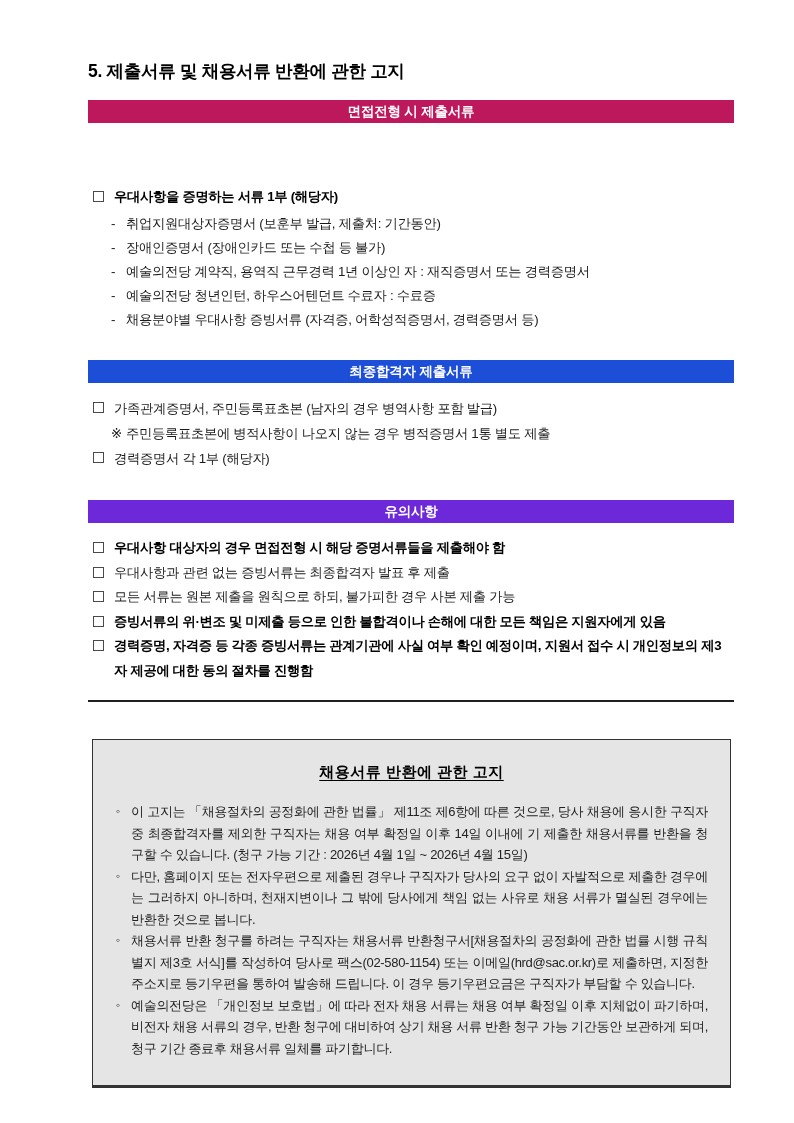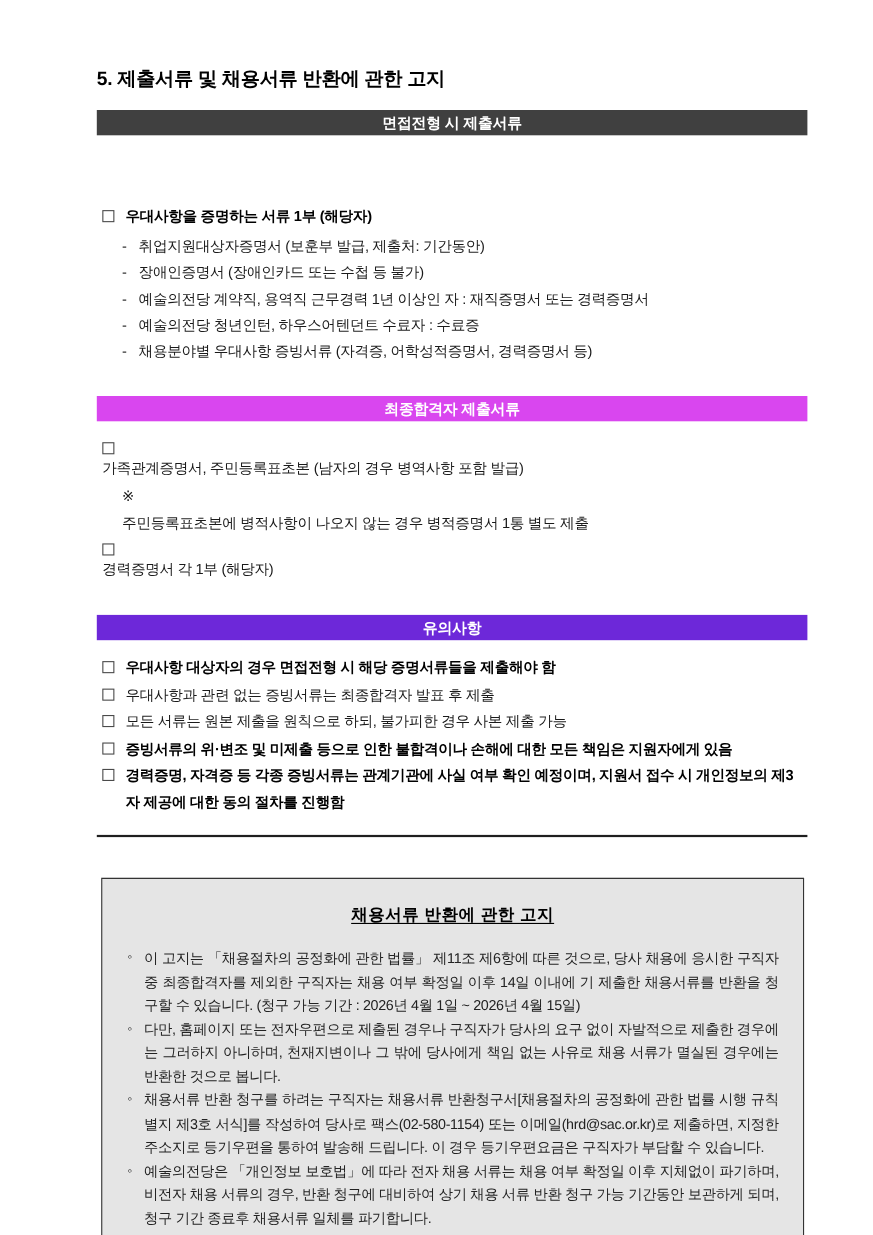--- a/index.html
+++ b/index.html
@@ -40,21 +40,21 @@
     border: 1.4px solid #4a4a4a;
     margin: 6px 10px 0 0;
     background: #fff;
   }
   .sub-row { padding-left: 23px; }
   .marker { flex: 0 0 15px; }
 
   .list-1 { padding: 15px 0 10px 0; }
   .list-1 .cb-row { margin-bottom: 3px; margin-top: 47px; }
   .list-2 { padding: 13px 0 11px 0; }
-  .list-2 .row { line-height: 25px; flex-direction: column; }
+  .list-2 .row { line-height: 25px; }
   .list-3 { padding: 13px 0 9px 0; }
   .list-3 .row { line-height: 24.5px; }
 
   .divider {
     border: none;
     border-top: 2.5px solid #1f1f1f;
     margin: 8px 0 0 0;
   }
 
   .notice-box {
@@ -81,21 +81,21 @@
   .para .ptxt { flex: 1; text-align: justify; }
 </style>
 </head>
 <body>
 
 <div class="page">
   <div class="content">
 
     <h1 class="doc-title">5. 제출서류 및 채용서류 반환에 관한 고지</h1>
 
-    <div class="section-bar" style="background-color: #404040; color: rgb(255, 255, 255);">
+    <div class="section-bar" style="background-color: #be185d; color: rgb(255, 255, 255);">
       <span>면접전형 시 제출서류</span>
     </div>
 
     <div class="list list-1">
       <div class="row cb-row bold">
         <span class="cb"></span>
         <span class="txt">우대사항을 증명하는 서류 1부 (해당자)</span>
       </div>
       <div class="row sub-row">
         <span class="marker">-</span>
@@ -112,21 +112,21 @@
       <div class="row sub-row">
         <span class="marker">-</span>
         <span class="txt">예술의전당 청년인턴, 하우스어텐던트 수료자 : 수료증</span>
       </div>
       <div class="row sub-row">
         <span class="marker">-</span>
         <span class="txt">채용분야별 우대사항 증빙서류 (자격증, 어학성적증명서, 경력증명서 등)</span>
       </div>
     </div>
 
-    <div class="section-bar" style="background-color: #d946ef; color: rgb(255, 255, 255);">
+    <div class="section-bar" style="background-color: #1d4ed8; color: rgb(255, 255, 255);">
       <span>최종합격자 제출서류</span>
     </div>
 
     <div class="list list-2">
       <div class="row cb-row">
         <span class="cb"></span>
         <span class="txt">가족관계증명서, 주민등록표초본 (남자의 경우 병역사항 포함 발급)</span>
       </div>
       <div class="row sub-row">
         <span class="marker">※</span>

